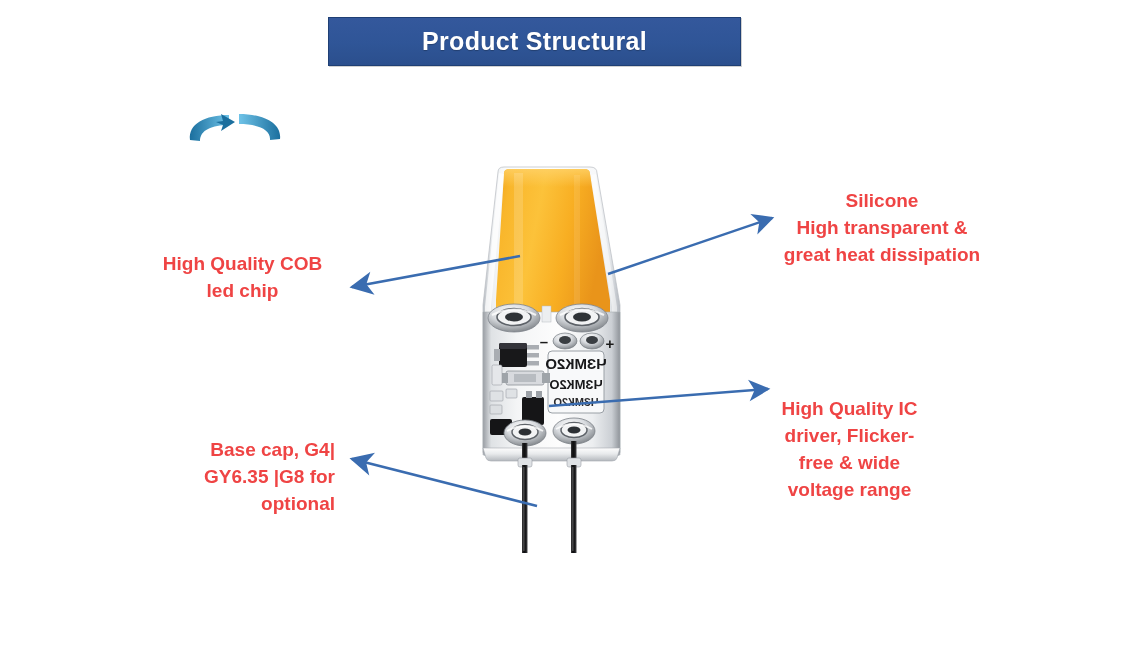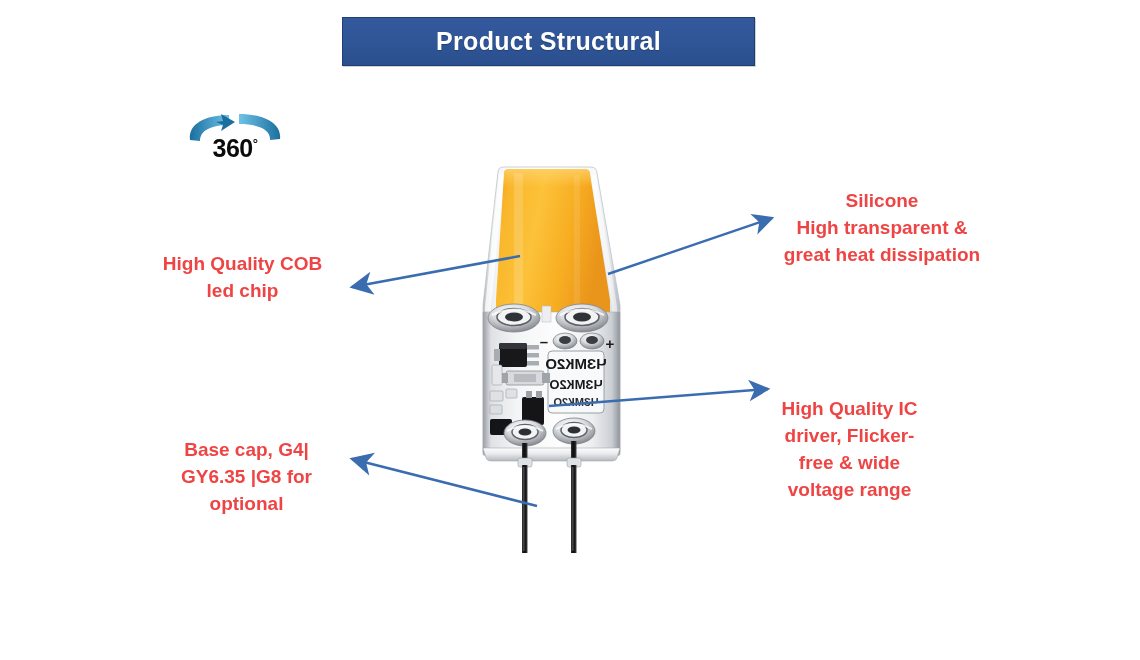--- a/index.html
+++ b/index.html
@@ -11,21 +11,21 @@
     height: 660px;
     background: #ffffff;
     font-family: "Liberation Sans", sans-serif;
     overflow: hidden;
     position: relative;
   }
 
   
   #title-banner {
     position: absolute;
-    left: 342px;
+    left: 328px;
     top: 17px;
     width: 411px;
     height: 47px;
     background: linear-gradient(180deg, #34589c 0%, #2f5597 55%, #2b4f8d 100%);
     border: 1px solid #1f3f74;
     box-shadow: 1px 1px 0 rgba(0,0,0,0.18);
     display: flex;
     align-items: center;
     justify-content: center;
   }
@@ -86,24 +86,24 @@
     line-height: 1.42;
     white-space: pre-line;
   }
   #label-cob {
     left: 140px;
     top: 251px;
     width: 205px;
     text-align: center;
   }
   #label-base {
-    left: 144px;
+    left: 130px;
     top: 437px;
     width: 205px;
-    text-align: center;
+    text-align: right;
   }
   #label-silicone {
     left: 766px;
     top: 188px;
     width: 232px;
     text-align: center;
   }
   #label-ic {
     left: 772px;
     top: 384px;
@@ -141,23 +141,20 @@
         </linearGradient>
       </defs>
 
       <path d="M97,27 C99,11 80,2 56,2 L56,2 L56,12 C74,12 88,17 87,28 Z" fill="url(#arcGradR)"></path>
 
       <path d="M7,28 C5,12 22,3 46,3 L46,13 C29,13 17,18 17,29 Z" fill="url(#arcGradL)"></path>
 
       <path d="M52,10 L38,2 L40,9 L33,10 L40,13 L38,19 Z" fill="#1b6f9e"></path>
     </svg>
   </div>
-  <div class="deg-label">
-    <span>360</span><sup>°</sup>
-  </div>
 </div>
 
 <div id="lamp">
   <svg width="165" height="390" viewBox="0 0 165 390">
     <defs>
 
       <linearGradient id="silGrad" x1="0" y1="0" x2="1" y2="0">
         <stop offset="0%" stop-color="#b9bec4"></stop>
         <stop offset="7%" stop-color="#eef0f2"></stop>
         <stop offset="18%" stop-color="#fbfcfc"></stop>

